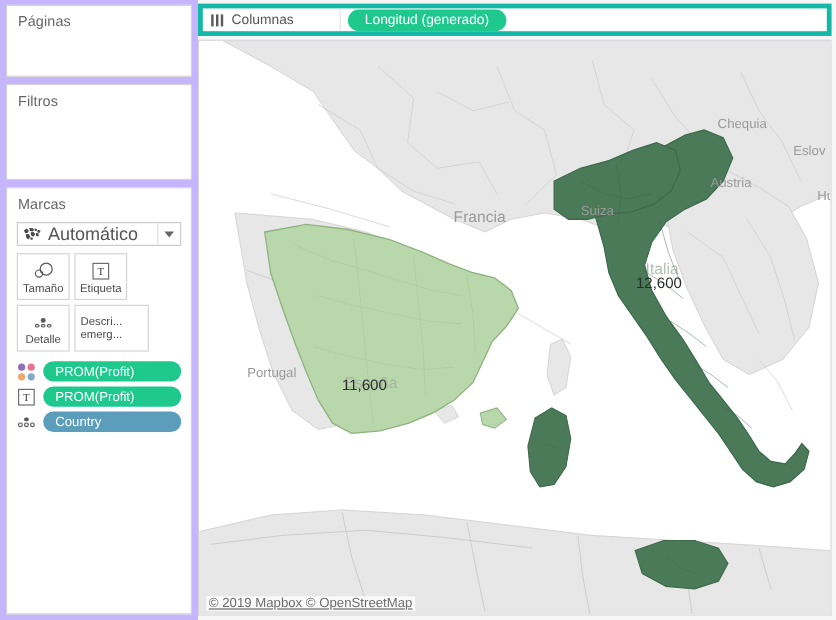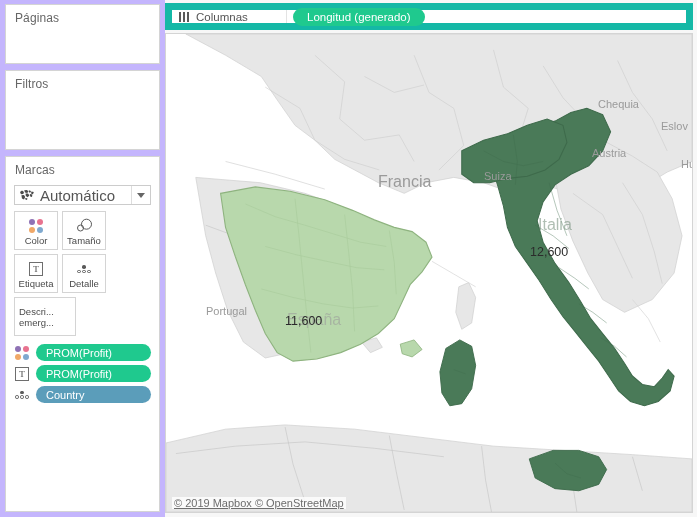--- a/index.html
+++ b/index.html
@@ -219,21 +219,21 @@
     display: flex;
     flex-direction: column;
     background: #f7f7f7;
     padding: 3px 4px 4px 0;
     box-sizing: border-box;
     min-width: 0;
   }
   .shelf {
     height: 27px;
     background: #ffffff;
-    border: 7px solid #14b8a6;
+    border: 4px solid #14b8a6;
     box-sizing: border-box;
     display: flex;
     align-items: center;
     margin-bottom: 3px;
   }
   .shelf-icon {
     width: 24px;
     flex: 0 0 24px;
     display: flex;
     align-items: center;
@@ -306,21 +306,21 @@
     text-decoration: underline;
   }
   .map-label {
     position: absolute;
     font-family: "Liberation Sans", sans-serif;
     white-space: nowrap;
     pointer-events: none;
   }
   .geo-label {
     color: #9a9a9a;
-    font-size: 16px;
+    font-size: 13px;
   }
   .geo-label-sm { font-size: 11px; }
   .data-label {
     color: #2b2b2b;
     font-size: 12.5px;
   }
 </style>
 </head>
 <body>
 
@@ -353,31 +353,20 @@
           </svg>
         </div>
         <div class="mark-type-label">Automático</div>
         <div class="mark-type-arrow">
           <div class="caret-dn"></div>
         </div>
       </div>
 
       <div class="btn-grid">
 
-        <div class="mk-btn">
-          <div class="mk-ico">
-            <div class="dots4">
-              <div class="dot" style="background:#8f72b5"></div>
-              <div class="dot" style="background:#e8738f"></div>
-              <div class="dot" style="background:#f0a868"></div>
-              <div class="dot" style="background:#7fa9cf"></div>
-            </div>
-          </div>
-          <div class="mk-lbl">Color</div>
-        </div>
 
         <div class="mk-btn">
           <div class="mk-ico">
             <svg width="20" height="16" viewBox="0 0 20 16" aria-hidden="true">
               <circle cx="12.5" cy="6.2" r="5" fill="none" stroke="#5a5a5a" stroke-width="1"></circle>
               <circle cx="6.5" cy="10" r="3" fill="none" stroke="#5a5a5a" stroke-width="1"></circle>
             </svg>
           </div>
           <div class="mk-lbl">Tamaño</div>
         </div>
@@ -568,19 +557,19 @@
         <div class="map-label geo-label geo-label-sm" style="left:318px; top:136px;">Suiza</div>
         <div class="map-label geo-label geo-label-sm" style="left:426px; top:113px;">Austria</div>
         <div class="map-label geo-label geo-label-sm" style="left:432px; top:64px;">Chequia</div>
         <div class="map-label geo-label geo-label-sm" style="left:495px; top:86px;">Eslov</div>
         <div class="map-label geo-label geo-label-sm" style="left:515px; top:124px;">Hu</div>
         <div class="map-label geo-label geo-label-sm" style="left:40px;  top:271px;">Portugal</div>
         <div class="map-label geo-label" style="left:121px; top:277px; opacity:.55;">España</div>
         <div class="map-label geo-label" style="left:372px; top:182px; color:#6f8a76; opacity:.55;">Italia</div>
 
         <div class="map-label data-label" style="left:119px; top:280px;">11,600</div>
-        <div class="map-label data-label" style="left:364px; top:195px;margin-top:16px;">12,600</div>
+        <div class="map-label data-label" style="left:364px; top:195px;">12,600</div>
 
         <div class="map-attrib">© 2019 Mapbox © OpenStreetMap</div>
       </div>
     </div>
   </div>
 </div>
 
 </body></html>

